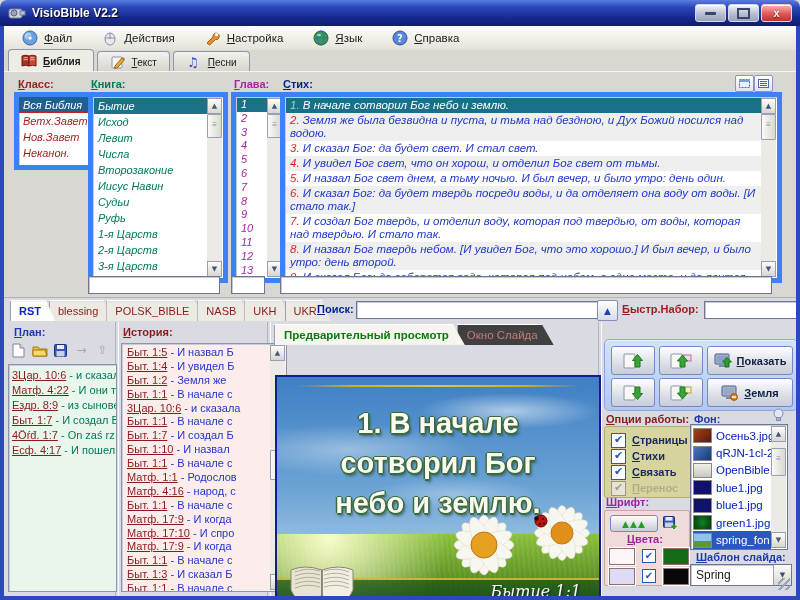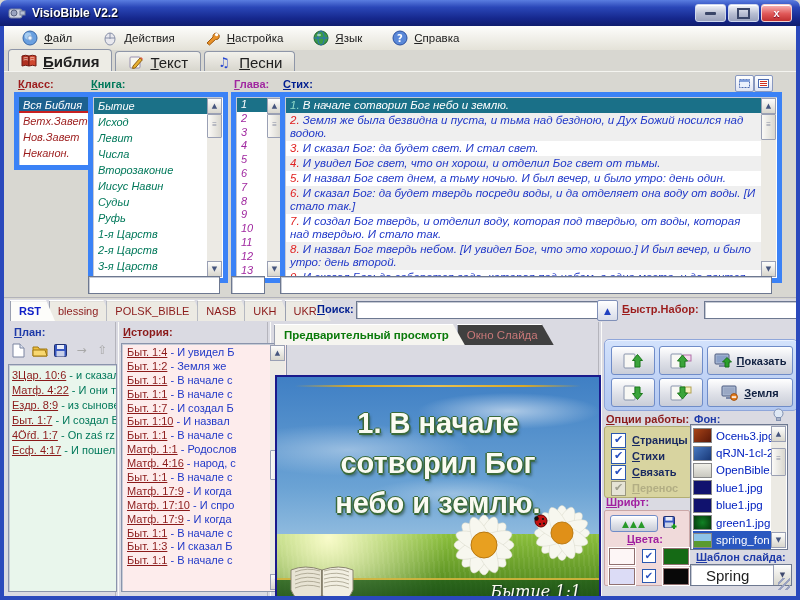--- a/index.html
+++ b/index.html
@@ -27,21 +27,21 @@
     background:linear-gradient(180deg,#fdfdfb,#e4e2d8);display:flex;align-items:center;gap:30px;padding-left:18px;}
   .mitem{display:flex;align-items:center;gap:6px;cursor:default;}
   .mitem svg{width:16px;height:16px;}
   .mlabel{font-size:11.5px;}
   .tabrow{position:absolute;left:4px;top:50px;right:4px;height:22px;display:flex;align-items:flex-end;gap:3px;padding-left:4px;
     background:#d8d7d1;}
   .mtab{height:20px;display:flex;align-items:center;gap:6px;padding:0 12px;border:1px solid #8e96a8;border-bottom:none;
     border-radius:4px 4px 0 0;background:linear-gradient(180deg,#f2f1ec,#d6d4cb);}
   .mtab.active{height:22px;background:#edecE5;background:#edece5;font-weight:bold;}
   .mtab svg{width:16px;height:14px;}
-  .mtab .mlabel{font-size:15px;}
+  .mtab .mlabel{font-size:10px;}
   
   .bible-page{position:absolute;left:4px;top:71px;right:4px;height:226px;background:#d8d7d1;border-top:1px solid #f4f4f0;}
   .flabel{position:absolute;font-weight:bold;font-size:11px;}
   .listbox{position:absolute;background:#fff;border:5px solid #3b82f6;box-shadow:inset 1px 1px 0 #c6cad4;overflow:hidden;font-style:italic;}
   .li{height:16px;line-height:16px;padding:0 4px;white-space:nowrap;overflow:hidden;font-size:11px;}
   .cls-item{color:#9c1c1c;}
   .cls-item.sel{background:#1d6190;color:#fff;box-shadow:inset 0 -2px 0 #c82020;}
   .book-item{color:#00785a;}
   .book-item.sel{background:#1b7188;color:#fff;}
   .ch-item{color:#a028a0;height:13.8px;line-height:13.8px;}
@@ -130,21 +130,21 @@
   .bg-row{display:flex;align-items:center;gap:4px;height:17.4px;white-space:nowrap;overflow:hidden;}
   .bg-row .thumb{width:17px;height:13px;border:1px solid #888;flex:0 0 auto;}
   .bg-row .bg-name{color:#0020c0;font-size:11.5px;}
   .bg-row.sel{background:#2a58c0;}
   .bg-row.sel .bg-name{color:#fff;}
   .font-box{position:absolute;background:#f0dada;border:1px solid #caa8a8;border-radius:2px;}
   .sw-row{display:flex;align-items:center;gap:7px;height:18px;margin:2px 0 0 4px;}
   .sw{width:26px;height:15px;border:1px solid #907070;box-shadow:0 0 0 1px #fff;}
   .cb.small{width:12px;height:12px;line-height:11px;font-size:10px;}
   .combo{position:absolute;background:#fff;border:1px solid #6d7890;box-shadow:inset 1px 1px 0 #c6cad4;display:flex;align-items:center;}
-  .combo .val{flex:1;padding-left:5px;font-size:15px;margin-left:10px;}
+  .combo .val{flex:1;padding-left:5px;font-size:12px;}
   .combo .drop{width:17px;align-self:stretch;border-left:1px solid #9aa0b4;background:linear-gradient(180deg,#fdfdfc,#d8d6cd);
     display:flex;align-items:center;justify-content:center;font-size:7px;color:#404a6e;font-family:"DejaVu Sans",sans-serif;}
   .grip{position:absolute;right:6px;bottom:6px;width:12px;height:12px;
     background:repeating-linear-gradient(135deg,transparent 0 3px,#9aa2c0 3px 5px);}
   input.textin{position:absolute;border:1px solid #6d7890;box-shadow:inset 1px 1px 0 #c6cad4;height:16px;font-size:11px;
     font-family:"Liberation Sans",sans-serif;padding:0 3px;background:#fff;}
   .upbtn{position:absolute;width:19px;height:19px;border:1px solid #8090b8;border-radius:2px;
     background:linear-gradient(180deg,#fff,#d8dce8);display:flex;align-items:center;justify-content:center;
     color:#2040c0;font-size:9px;font-family:"DejaVu Sans",sans-serif;}
 </style>
@@ -402,23 +402,25 @@
         <div class="ref-row"><span class="ref">Есф. 4:17</span><span class="rtxt"> - И пошел</span></div>
       </div>
 
     <span class="panel-label mn" style="left:119px;top:4px;color:#8b1a1a;">История:</span>
     <div class="hist-list" style="left:117px;" id="hist-items">
       <div class="scroll">
         <div class="sbtn top">▲</div>
         <div class="sthumb" style="top:105px;height:28px;"></div>
         <div class="sbtn bot">▼</div>
       </div>
+    <div class="ref-row"><span class="ref">Быт. 1:5</span><span class="rtxt"> - И назвал Б</span></div>
         <div class="ref-row"><span class="ref">Быт. 1:4</span><span class="rtxt"> - И увидел Б</span></div>
         <div class="ref-row"><span class="ref">Быт. 1:2</span><span class="rtxt"> - Земля же</span></div>
         <div class="ref-row"><span class="ref">Быт. 1:1</span><span class="rtxt"> - В начале с</span></div>
+        <div class="ref-row"><span class="ref">3Цар. 10:6</span><span class="rtxt"> - и сказала</span></div>
         <div class="ref-row"><span class="ref">Быт. 1:1</span><span class="rtxt"> - В начале с</span></div>
         <div class="ref-row"><span class="ref">Быт. 1:7</span><span class="rtxt"> - И создал Б</span></div>
         <div class="ref-row"><span class="ref">Быт. 1:10</span><span class="rtxt"> - И назвал</span></div>
         <div class="ref-row"><span class="ref">Быт. 1:1</span><span class="rtxt"> - В начале с</span></div>
         <div class="ref-row"><span class="ref">Матф. 1:1</span><span class="rtxt"> - Родослов</span></div>
         <div class="ref-row"><span class="ref">Матф. 4:16</span><span class="rtxt"> - народ, с</span></div>
         <div class="ref-row"><span class="ref">Быт. 1:1</span><span class="rtxt"> - В начале с</span></div>
         <div class="ref-row"><span class="ref">Матф. 17:9</span><span class="rtxt"> - И когда</span></div>
         <div class="ref-row"><span class="ref">Матф. 17:10</span><span class="rtxt"> - И спро</span></div>
         <div class="ref-row"><span class="ref">Матф. 17:9</span><span class="rtxt"> - И когда</span></div>

